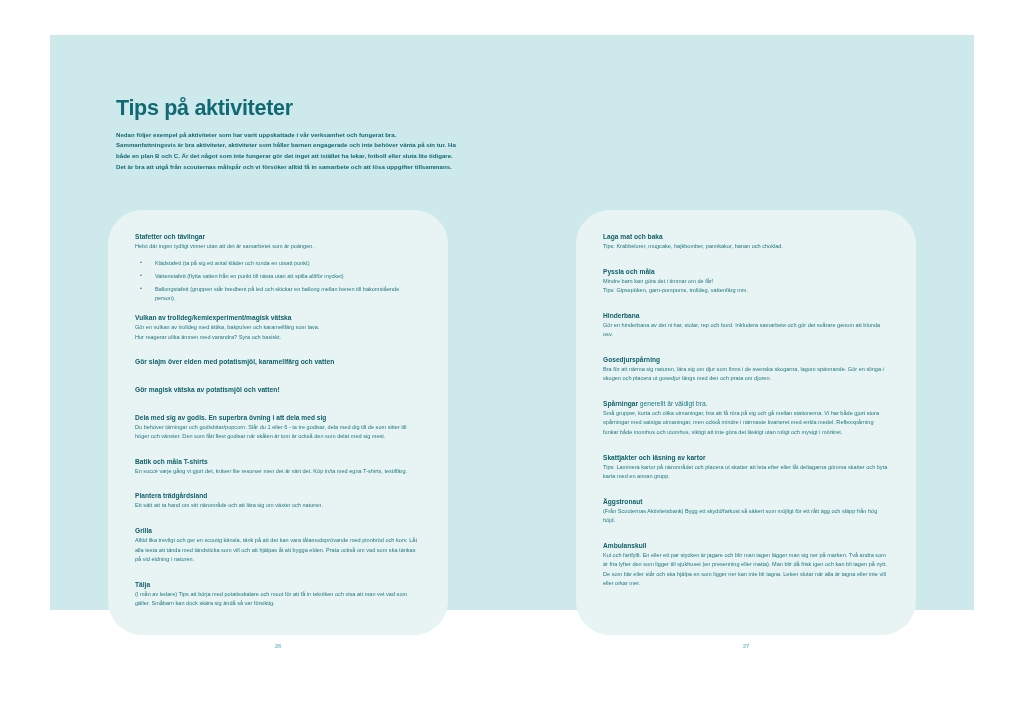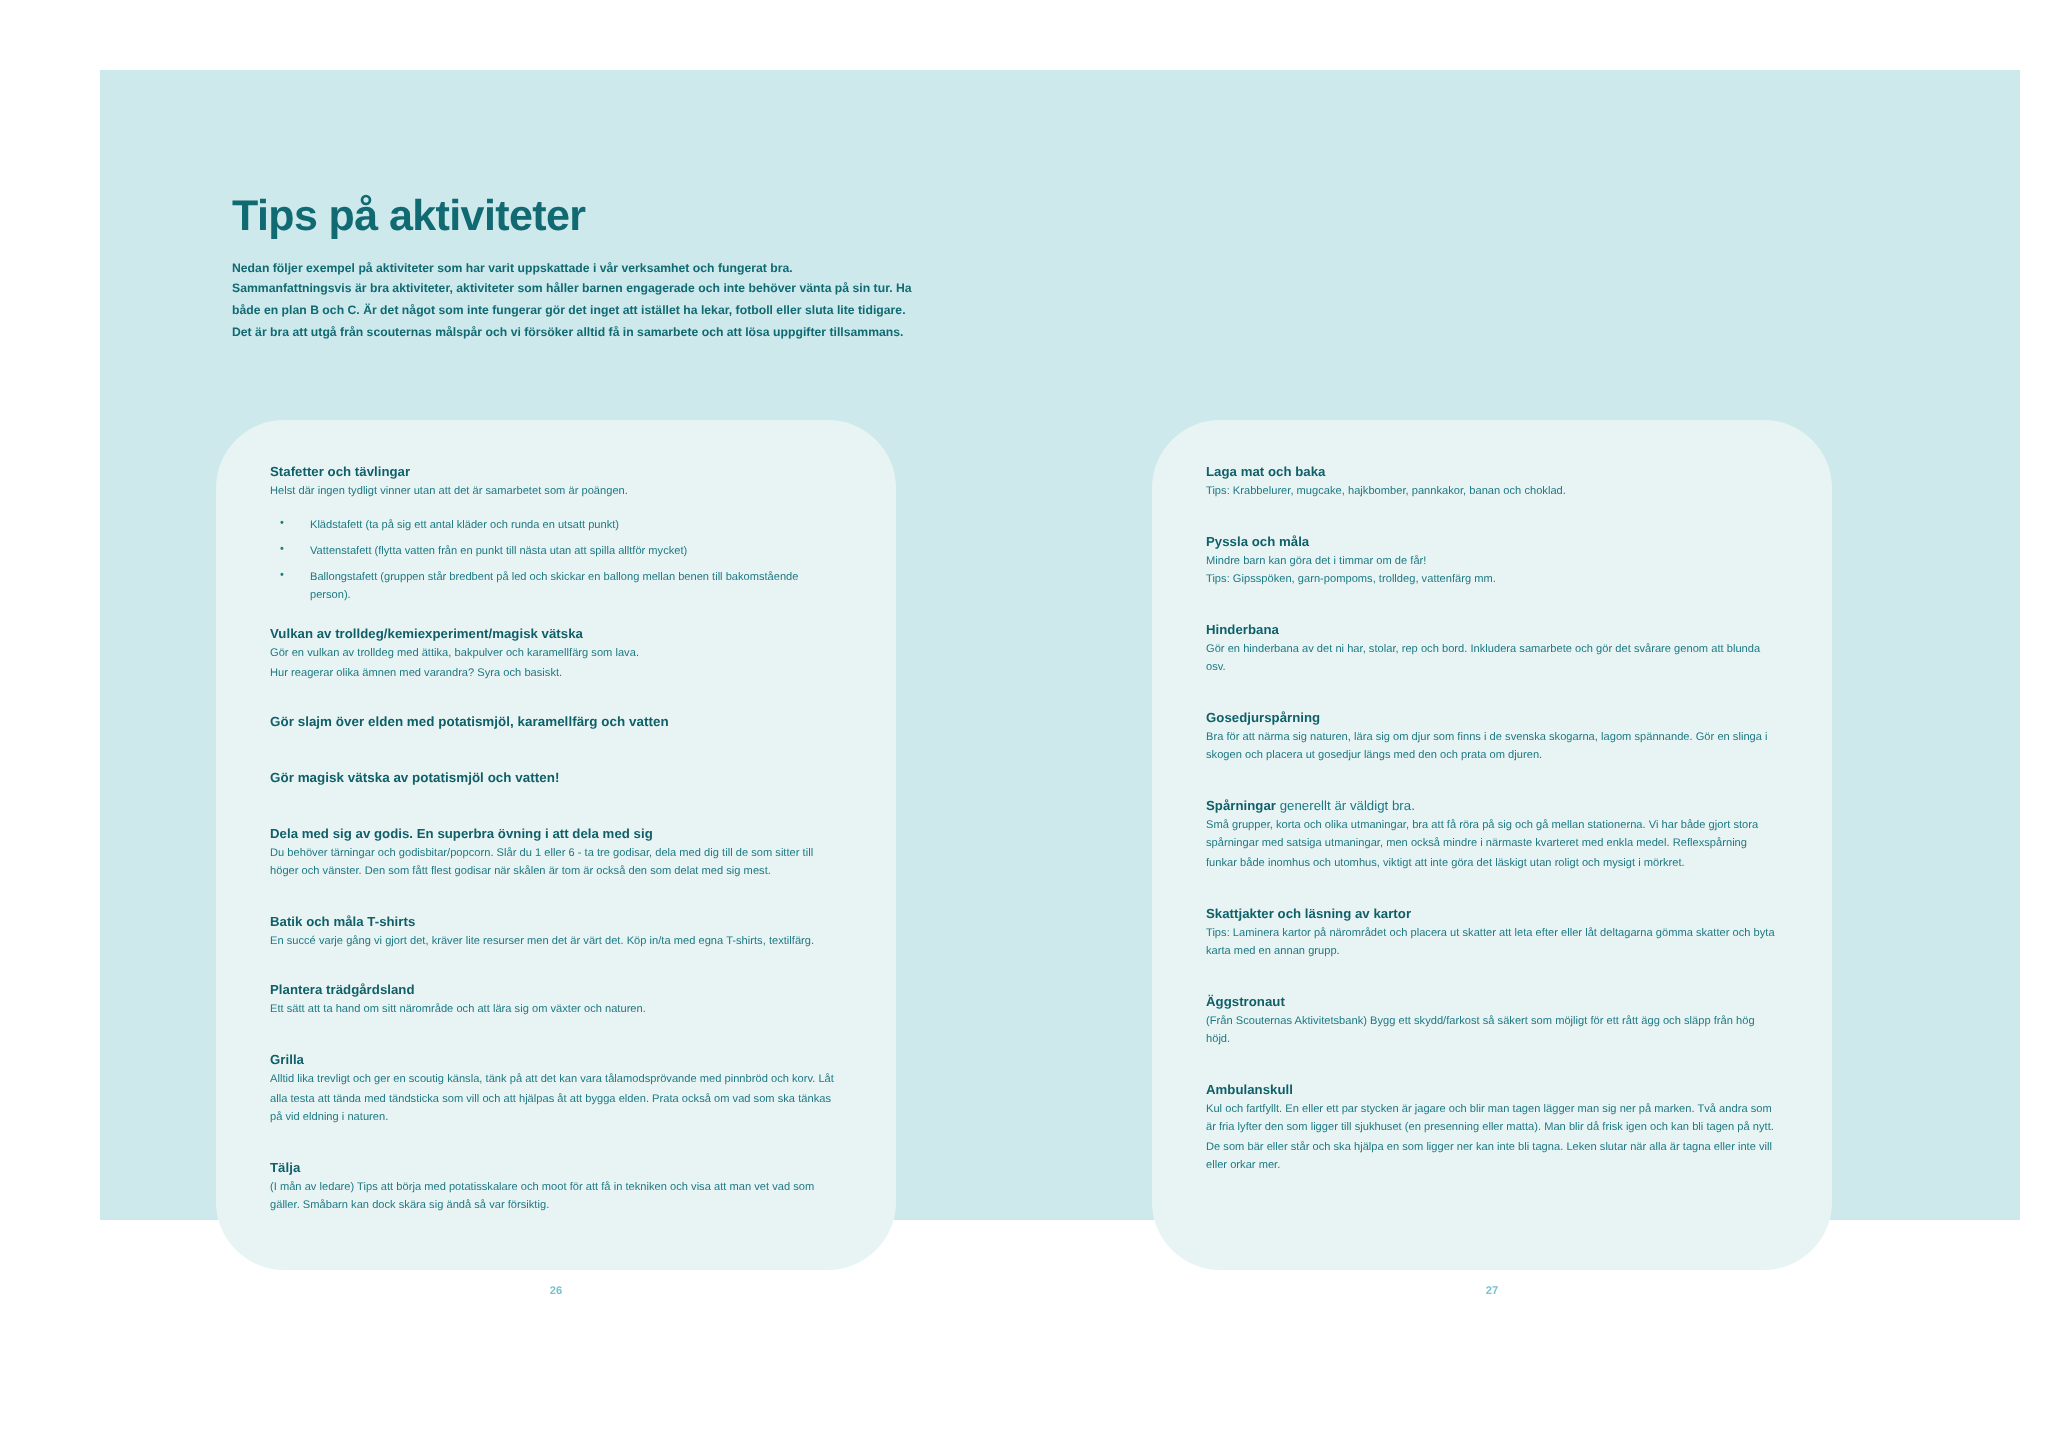--- a/index.html
+++ b/index.html
@@ -13,21 +13,20 @@
     font-family: "Liberation Sans", sans-serif;
     overflow: hidden;
   }
   .spread {
     position: absolute;
     left: 50px;
     top: 35px;
     width: 924px;
     height: 575px;
     background: #cde9ec;
-    padding-left: 36px;
   }
   .page-header {
     position: absolute;
     left: 66px;
     top: 62px;
     width: 340px;
   }
   .page-title {
     color: #116a72;
     font-size: 21.5px;

